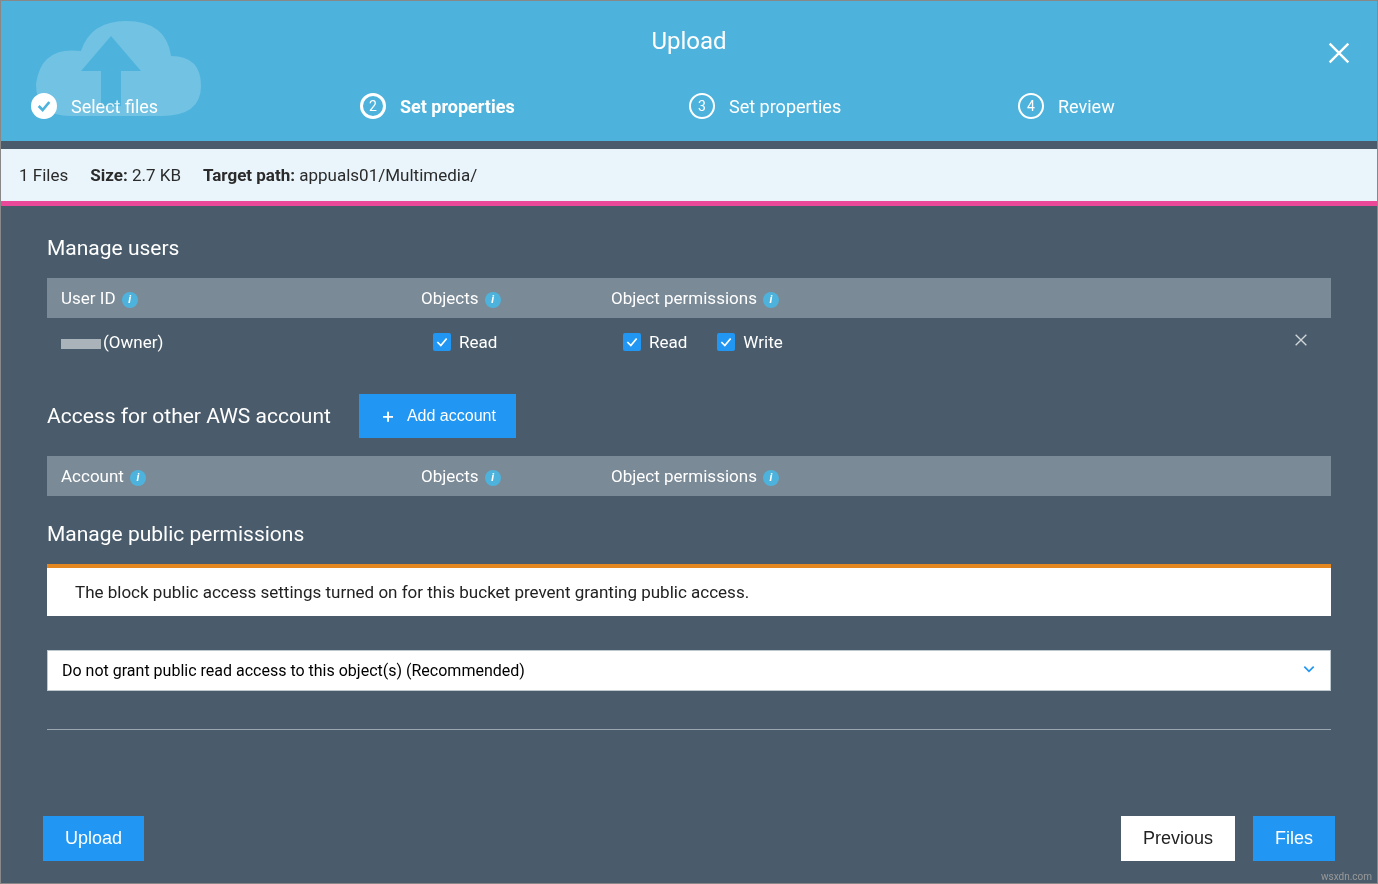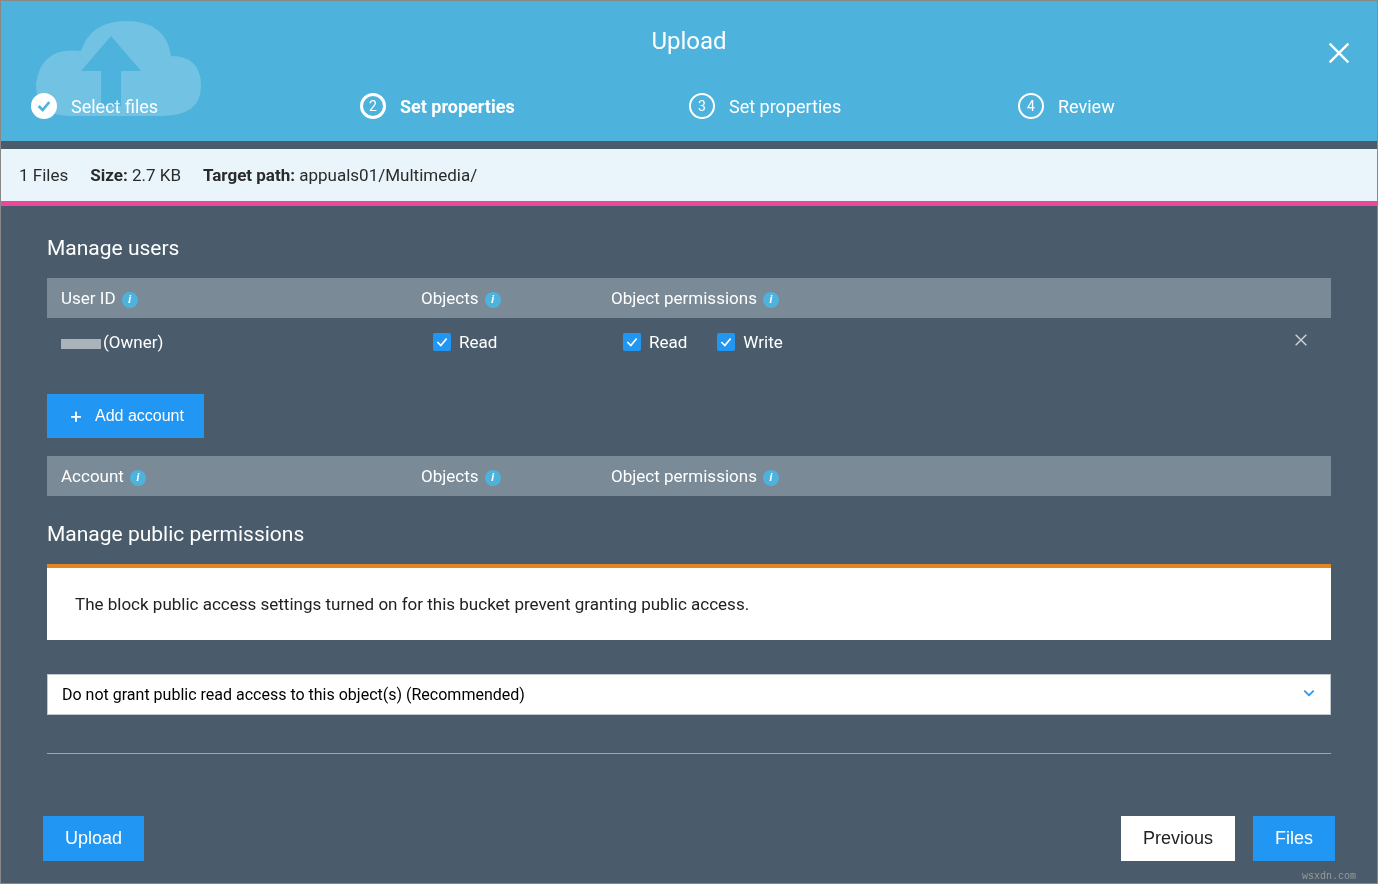--- a/index.html
+++ b/index.html
@@ -173,21 +173,21 @@
     }
     .btn-lg { padding: 12px 22px; font-size: 18px; }
     .btn-white {
       background: #fff;
       color: #222;
     }
     .plus-icon { font-size: 18px; font-weight: bold; }
     .alert-box {
       background: #fff;
       border-top: 4px solid #e58720;
-      padding: 26px 28px;
+      padding: 14px 28px;
       color: #222;
       font-size: 17px;
       margin-bottom: 34px;
     }
     .alert-box.top-orange { border-top-color: #e58720; }
     .select-box {
       background: #fff;
       border: 1px solid #bcc7ce;
       padding: 10px 14px;
       color: #000000;
@@ -209,24 +209,23 @@
       background: #4a5c6b;
       padding: 16px 42px 22px;
       display: flex;
       justify-content: space-between;
       align-items: center;
     }
     .footer-right { display: flex; gap: 18px; }
     .watermark {
       position: fixed;
       bottom: 2px;
-      right: 22px;
+      right: 6px;
       font-size: 10px;
       color: #999;
-      font-family: Liberation Mono, monospace;
     }
     .redacted {
       display: inline-block;
       width: 40px;
       height: 10px;
       background: #aab3b9;
       vertical-align: middle;
       margin-right: 2px;
     }
   </style>
@@ -332,20 +331,21 @@
       <div class="col-act">
         <span class="remove-x">
           <svg width="16" height="16" viewBox="0 0 24 24">
               <path stroke="#d0d6da" stroke-width="2" fill="none" d="M4 4 L20 20 M20 4 L4 20"></path>
             </svg>
         </span>
       </div>
     </div>
 
     <div class="section-title-row">
+      <div class="section-title" style="margin:0;">Access for other AWS account</div>
       <button class="btn">
         <span class="plus-icon">＋</span>
         <span>Add account</span>
       </button>
     </div>
 
     <div class="table-header">
       <div class="col-user">
         <span>Account</span><span class="info-icon">i</span>
       </div>

